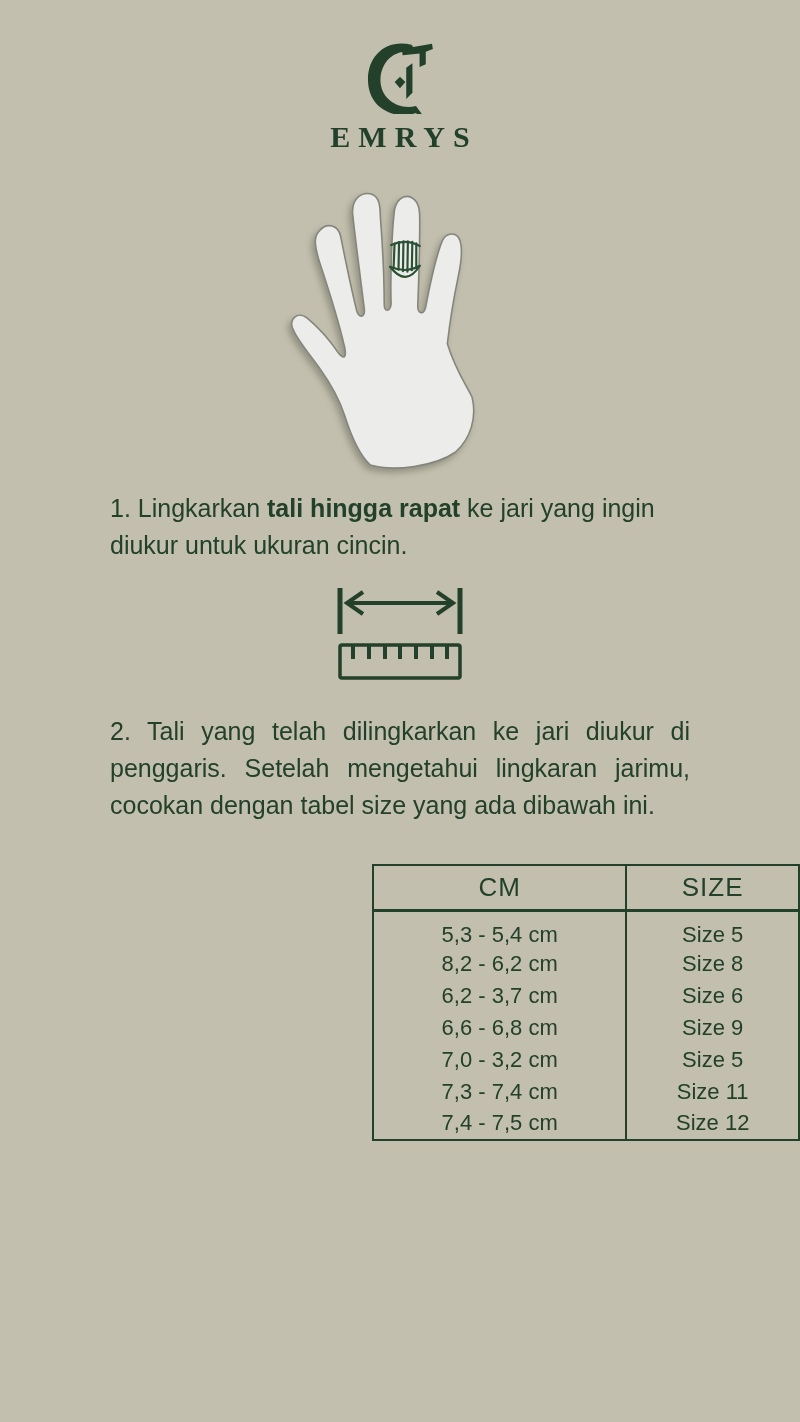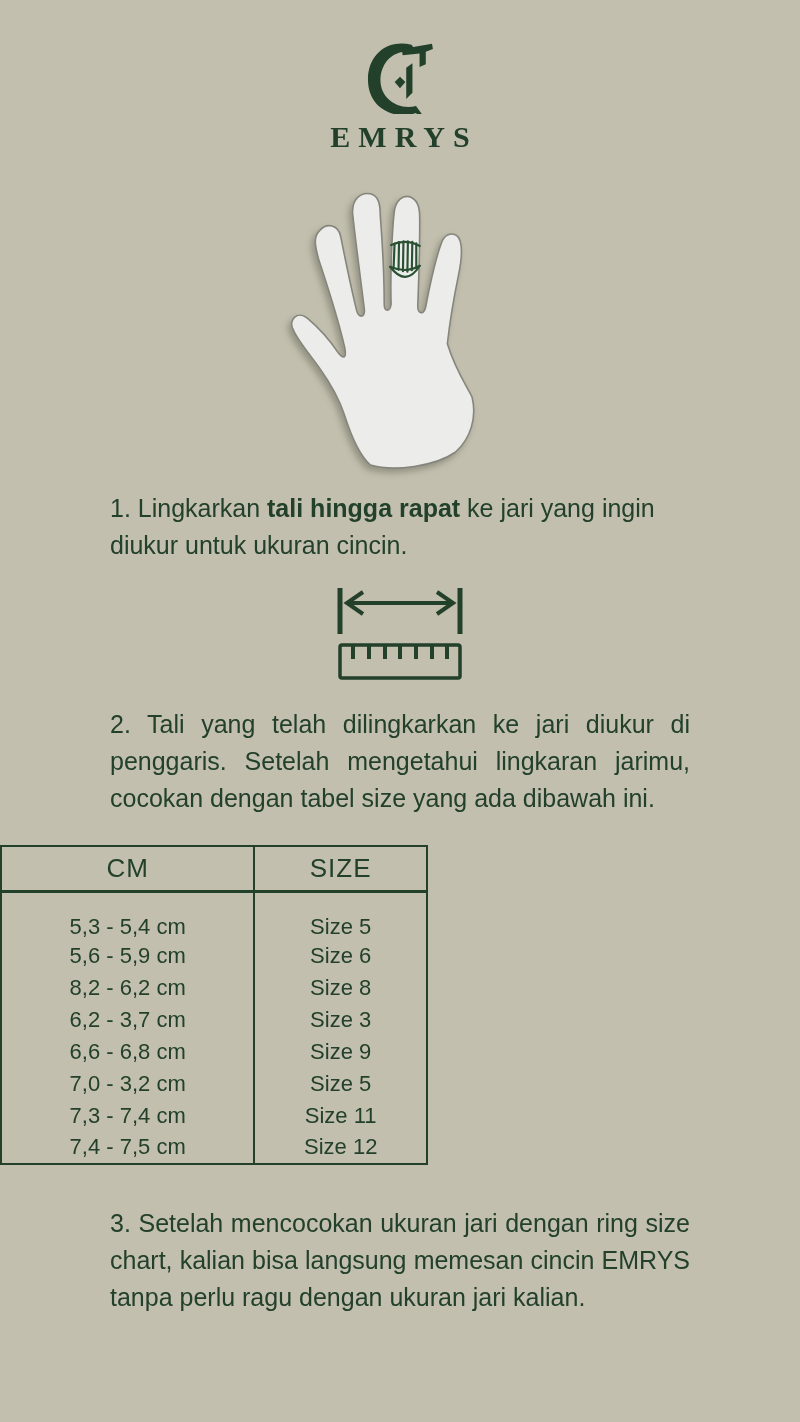--- a/index.html
+++ b/index.html
@@ -34,40 +34,40 @@
   .step{
     width:580px;margin:0 auto;
     font-size:25px;line-height:37px;
     color:var(--ink);
   }
   .step.justify{text-align:justify;}
   .step b{font-weight:700;}
   .step-1{margin-top:14px;}
   .ruler-wrap{margin-top:24px;text-align:center;}
   .ruler-svg{width:126px;height:94px;}
-  .step-2{margin-top:20px;}
-  .table-wrap{margin-top:28px;display:flex;justify-content:flex-start;}
+  .step-2{margin-top:27px;}
+  .table-wrap{margin-top:40px;display:flex;justify-content:flex-end;}
   table.size-table{
     width:428px;border-collapse:collapse;
     border:2px solid var(--ink);
     color:var(--ink);
   }
   table.size-table th{
     font-size:26px;font-weight:400;
     height:45px;text-align:center;
     border-bottom:3px solid var(--ink);
     letter-spacing:1px;
   }
   table.size-table th + th,
   table.size-table td + td{border-left:2px solid var(--ink);}
   table.size-table td{
     font-size:22px;height:32px;text-align:center;
     padding:0 8px;
   }
-  table.size-table tbody tr:first-child td{padding-top:21px;}
+  table.size-table tbody tr:first-child td{padding-top:10px;}
   table.size-table tbody tr:last-child td{padding-bottom:0;}
   .step-3{margin-top:40px;}
 </style>
 </head>
 <body>
 
 <div class="page">
 
   <header class="brand">
     <svg class="monogram-svg" viewBox="0 0 90 90" aria-hidden="true">
@@ -170,30 +170,26 @@
           <th>CM</th>
           <th>SIZE</th>
         </tr>
       </thead>
       <tbody>
           <tr>
             <td>5,3 - 5,4 cm</td>
             <td>Size 5</td>
           </tr>
           <tr>
-            <td>5,6 - 5,9 cm</td>
-            <td>Size 6</td>
-          </tr>
-          <tr>
             <td>8,2 - 6,2 cm</td>
             <td>Size 8</td>
           </tr>
           <tr>
             <td>6,2 - 3,7 cm</td>
-            <td>Size 3</td>
+            <td>Size 6</td>
           </tr>
           <tr>
             <td>6,6 - 6,8 cm</td>
             <td>Size 9</td>
           </tr>
           <tr>
             <td>7,0 - 3,2 cm</td>
             <td>Size 5</td>
           </tr>
           <tr>
@@ -201,15 +197,14 @@
             <td>Size 11</td>
           </tr>
           <tr>
             <td>7,4 - 7,5 cm</td>
             <td>Size 12</td>
           </tr>
         </tbody>
     </table>
   </div>
 
-  <p class="step step-3 justify">3. Setelah mencocokan ukuran jari dengan ring size chart, kalian bisa langsung memesan cincin EMRYS tanpa perlu ragu dengan ukuran jari kalian.</p>
 
 </div>
 
 </body></html>

